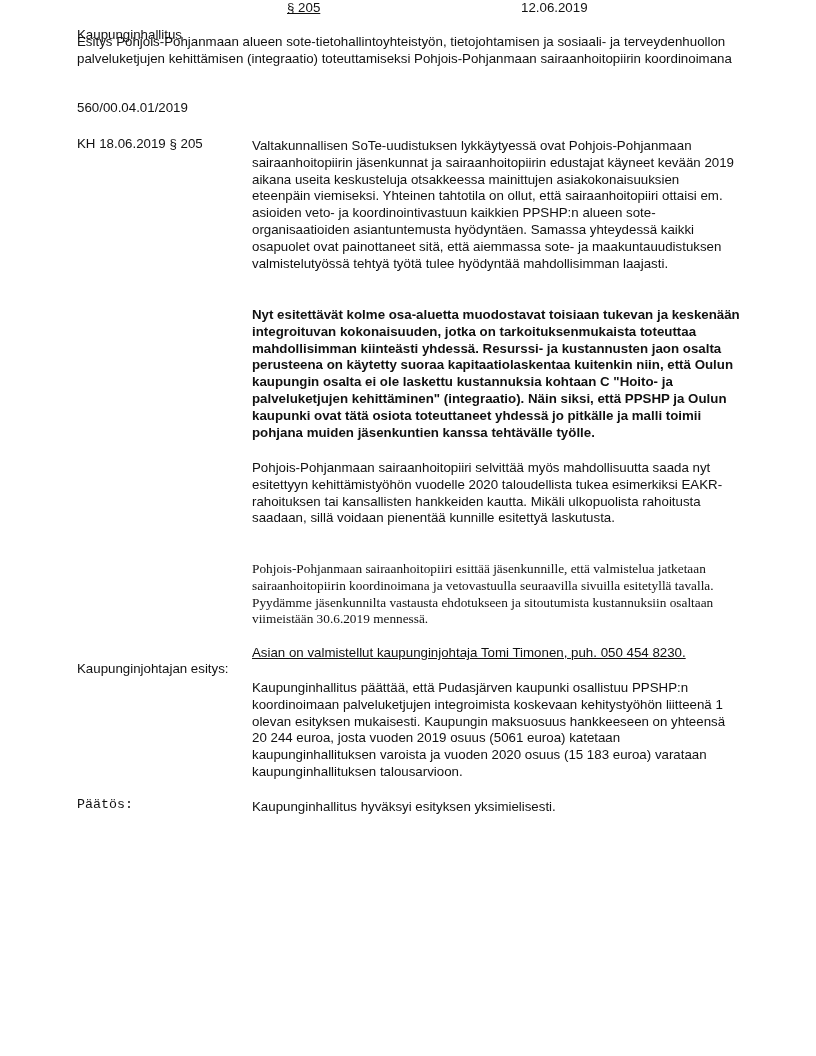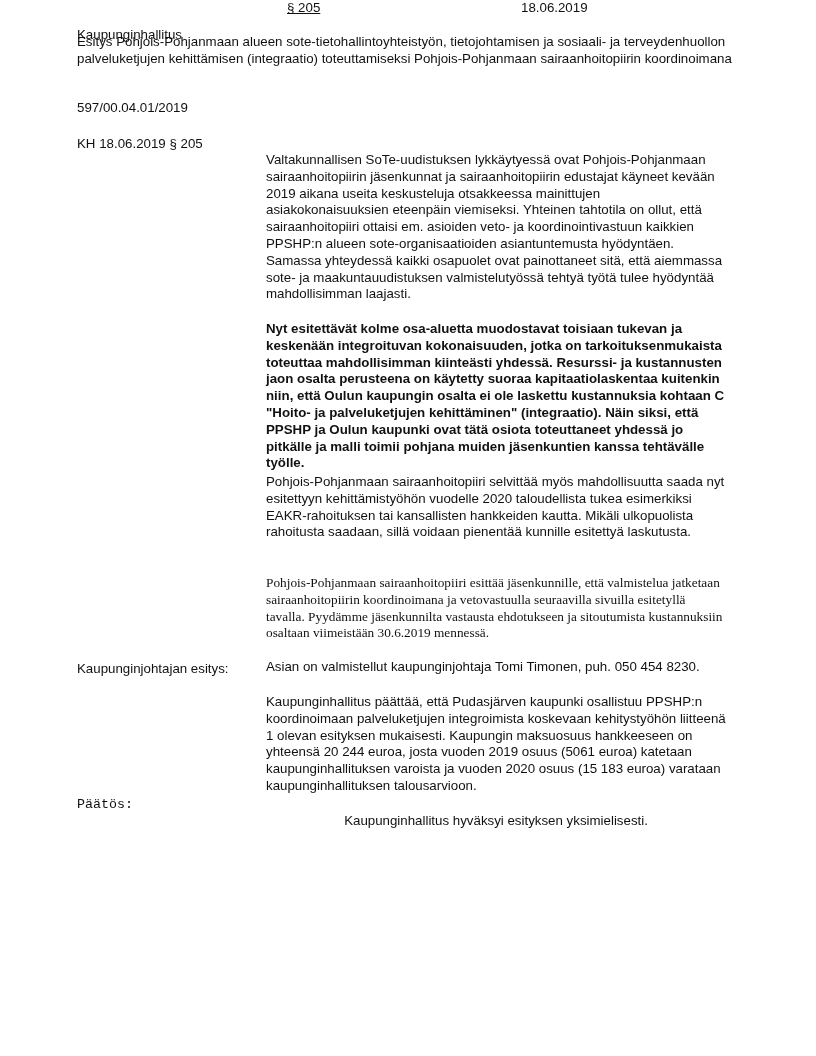--- a/index.html
+++ b/index.html
@@ -9,51 +9,51 @@
       line-height: 16.8px;
     }
     .abs { position: absolute; white-space: nowrap; }
     .header-org { left: 77px; top: 0px; margin-top: 27px; }
     .header-sec { left: 287px; top: 0px; text-decoration: underline; }
     .header-date { left: 521px; top: 0px; }
     .title { position: absolute; left: 77px; top: 34px; width: 660px; }
     .docnum { left: 77px; top: 100px; }
     .label { position: absolute; left: 77px; }
     .para { position: absolute; left: 250px; width: 492px; }
-    .para p { margin: 16px; }
+    .para p { margin: 2px; }
   </style>
 </head>
 <body>
 
 <div class="abs header-org">Kaupunginhallitus</div>
 <div class="abs header-sec">§ 205</div>
-<div class="abs header-date">18.06.2019</div>
+<div class="abs header-date">12.06.2019</div>
 
 <div class="title">Esitys Pohjois-Pohjanmaan alueen sote-tietohallintoyhteistyön, tietojohtamisen ja sosiaali- ja terveydenhuollon palveluketjujen kehittämisen (integraatio) toteuttamiseksi Pohjois-Pohjanmaan sairaanhoitopiirin koordinoimana</div>
 
-<div class="abs docnum">597/00.04.01/2019</div>
+<div class="abs docnum">560/00.04.01/2019</div>
 
 <div class="label" style="top:136px;">KH 18.06.2019 § 205</div>
 <div class="para" style="top:136px;">
     <p>Valtakunnallisen SoTe-uudistuksen lykkäytyessä ovat Pohjois-Pohjanmaan sairaanhoitopiirin jäsenkunnat ja sairaanhoitopiirin edustajat käyneet kevään 2019 aikana useita keskusteluja otsakkeessa mainittujen asiakokonaisuuksien eteenpäin viemiseksi. Yhteinen tahtotila on ollut, että sairaanhoitopiiri ottaisi em. asioiden veto- ja koordinointivastuun kaikkien PPSHP:n alueen sote-organisaatioiden asiantuntemusta hyödyntäen. Samassa yhteydessä kaikki osapuolet ovat painottaneet sitä, että aiemmassa sote- ja maakuntauudistuksen valmistelutyössä tehtyä työtä tulee hyödyntää mahdollisimman laajasti.</p>
   </div>
 <div class="para" style="top:305px;font-weight:bold;">
     <p>Nyt esitettävät kolme osa-aluetta muodostavat toisiaan tukevan ja keskenään integroituvan kokonaisuuden, jotka on tarkoituksenmukaista toteuttaa mahdollisimman kiinteästi yhdessä. Resurssi- ja kustannusten jaon osalta perusteena on käytetty suoraa kapitaatiolaskentaa kuitenkin niin, että Oulun kaupungin osalta ei ole laskettu kustannuksia kohtaan C "Hoito- ja palveluketjujen kehittäminen" (integraatio). Näin siksi, että PPSHP ja Oulun kaupunki ovat tätä osiota toteuttaneet yhdessä jo pitkälle ja malli toimii pohjana muiden jäsenkuntien kanssa tehtävälle työlle.</p>
   </div>
 <div class="para" style="top:458px;">
     <p>Pohjois-Pohjanmaan sairaanhoitopiiri selvittää myös mahdollisuutta saada nyt esitettyyn kehittämistyöhön vuodelle 2020 taloudellista tukea esimerkiksi EAKR-rahoituksen tai kansallisten hankkeiden kautta. Mikäli ulkopuolista rahoitusta saadaan, sillä voidaan pienentää kunnille esitettyä laskutusta.</p>
   </div>
 <div class="para" style="top:559px;font-family:Liberation Serif, serif;">
     <p>Pohjois-Pohjanmaan sairaanhoitopiiri esittää jäsenkunnille, että valmistelua jatketaan sairaanhoitopiirin koordinoimana ja vetovastuulla seuraavilla sivuilla esitetyllä tavalla. Pyydämme jäsenkunnilta vastausta ehdotukseen ja sitoutumista kustannuksiin osaltaan viimeistään 30.6.2019 mennessä.</p>
   </div>
-<div class="para" style="top:643px;">
+<div class="para" style="top:643px;text-decoration:underline;">
     <p>Asian on valmistellut kaupunginjohtaja Tomi Timonen, puh. 050 454 8230.</p>
   </div>
 
 <div class="label" style="top:661px;">Kaupunginjohtajan esitys:</div>
 <div class="para" style="top:678px;">
     <p>Kaupunginhallitus päättää, että Pudasjärven kaupunki osallistuu  PPSHP:n koordinoimaan palveluketjujen integroimista koskevaan kehitystyöhön liitteenä 1 olevan esityksen mukaisesti. Kaupungin maksuosuus hankkeeseen on yhteensä 20 244 euroa, josta vuoden 2019 osuus (5061 euroa) katetaan kaupunginhallituksen varoista ja vuoden 2020 osuus (15 183 euroa) varataan kaupunginhallituksen talousarvioon.</p>
   </div>
 
 <div class="label" style="top:797px;font-family:Liberation Mono, monospace;">Päätös:</div>
-<div class="para" style="top:797px;text-align:center;">
+<div class="para" style="top:797px;">
     <p>Kaupunginhallitus hyväksyi esityksen yksimielisesti.</p>
   </div>
 
 </body></html>

